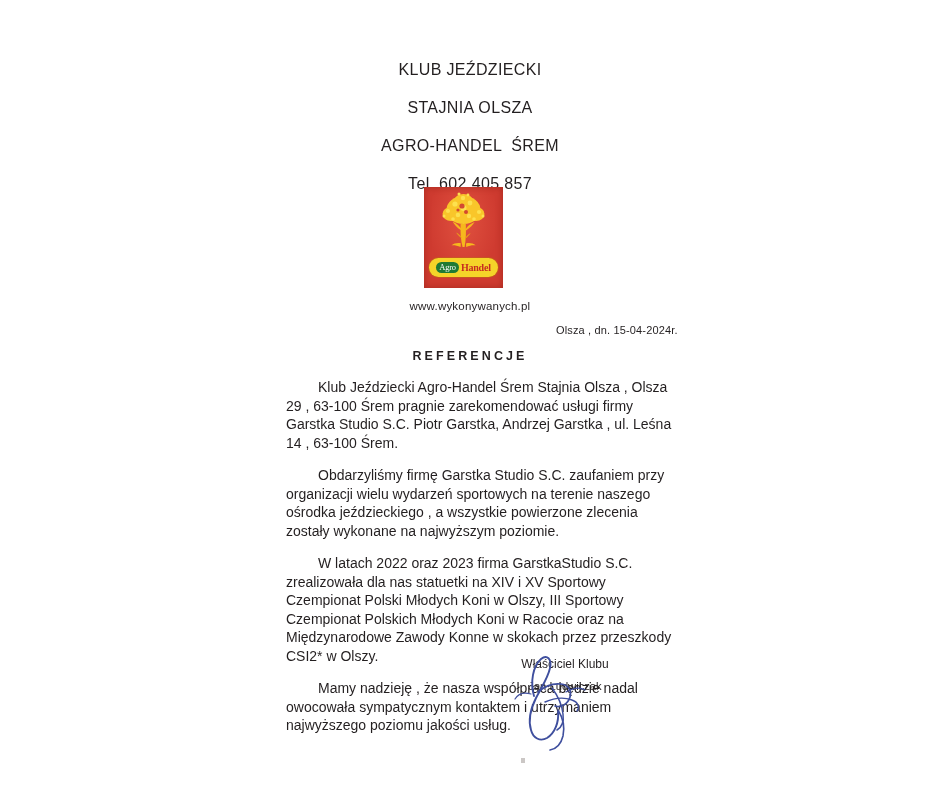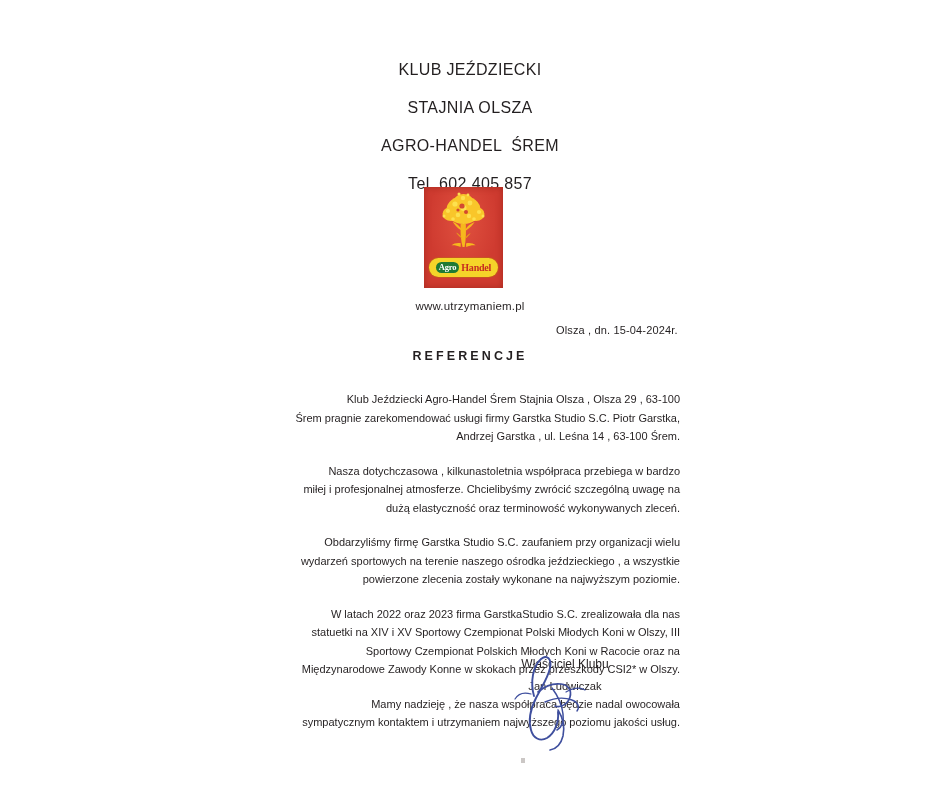--- a/index.html
+++ b/index.html
@@ -74,21 +74,21 @@
     display: flex;
     align-items: center;
     justify-content: center;
     gap: 2px;
     overflow: hidden;
   }
   .logo-agro {
     background: #1f7a34;
     color: #ffffff;
     font-size: 8.5px;
-    font-weight: bold;
+    font-weight: normal;
     font-family: "Liberation Serif", serif;
     border-radius: 6px;
     padding: 1px 3px 1.5px 3px;
     line-height: 1;
     letter-spacing: -0.2px;
   }
   .logo-handel {
     color: #c62b20;
     font-size: 10px;
     font-weight: bold;
@@ -132,26 +132,26 @@
   }
 
   
   .body-text {
     position: absolute;
     left: 286px;
     top: 374px;
     width: 394px;
   }
   .para {
-    font-size: 11px;
+    font-size: 14px;
     line-height: 18.5px;
     text-indent: 32px;
-    margin: 16px 0 14px 0;
-    color: #231f20;
-    text-align: right;
+    margin: 4px 0 14px 0;
+    color: #231f20;
+    text-align: left;
   }
   .para:last-child { margin-bottom: 0; }
 
   
   .sig-block {
     position: absolute;
     left: 470px;
     top: 658px;
     width: 190px;
     text-align: center;
@@ -243,29 +243,28 @@
         <path d="M37.4 48 C35 46.4 33.2 44.6 32.2 42.6 C34.6 43.8 36.4 45.6 37.6 47.4 Z"></path>
         <path d="M41.5 48.5 C43.9 46.8 45.6 45 46.6 43 C44.2 44.2 42.4 46 41.3 47.8 Z"></path>
       </g>
     </svg>
     <div class="logo-banner">
       <span class="logo-agro">Agro</span>
       <span class="logo-handel">Handel</span>
     </div>
   </div>
 
-  <div class="website">www.utrzymaniem.pl</div>
+  <div class="website">www.wykonywanych.pl</div>
 
   <div class="dateline">Olsza , dn. 15-04-2024r.</div>
 
   <div class="doc-title">REFERENCJE</div>
 
   <div class="body-text">
     <p class="para">Klub Jeździecki Agro-Handel Śrem Stajnia Olsza , Olsza 29 , 63-100 Śrem pragnie zarekomendować usługi  firmy Garstka Studio S.C. Piotr Garstka, Andrzej Garstka , ul. Leśna 14 , 63-100 Śrem.</p>
-    <p class="para">Nasza dotychczasowa , kilkunastoletnia współpraca przebiega w bardzo miłej i profesjonalnej atmosferze. Chcielibyśmy zwrócić  szczególną uwagę na dużą elastyczność oraz terminowość wykonywanych zleceń.</p>
     <p class="para">Obdarzyliśmy firmę Garstka Studio S.C.  zaufaniem przy organizacji wielu wydarzeń sportowych na terenie naszego ośrodka jeździeckiego , a wszystkie powierzone zlecenia zostały wykonane na najwyższym poziomie.</p>
     <p class="para">W latach 2022 oraz 2023 firma GarstkaStudio S.C. zrealizowała dla nas statuetki na XIV i XV Sportowy Czempionat Polski Młodych Koni w Olszy,  III Sportowy Czempionat Polskich Młodych Koni w Racocie oraz na Międzynarodowe Zawody Konne  w skokach przez przeszkody CSI2* w Olszy.</p>
     <p class="para">Mamy nadzieję , że nasza współpraca będzie nadal owocowała sympatycznym kontaktem i utrzymaniem najwyższego poziomu jakości usług.</p>
   </div>
 
   <div class="sig-block">
     <div class="sig-role">Właściciel Klubu</div>
     <div class="sig-name">Jan Ludwiczak</div>
     <svg class="sig-ink" viewBox="0 0 130 110" aria-hidden="true">
       <g fill="none" stroke="#3f4f9e" stroke-linecap="round" stroke-linejoin="round">

